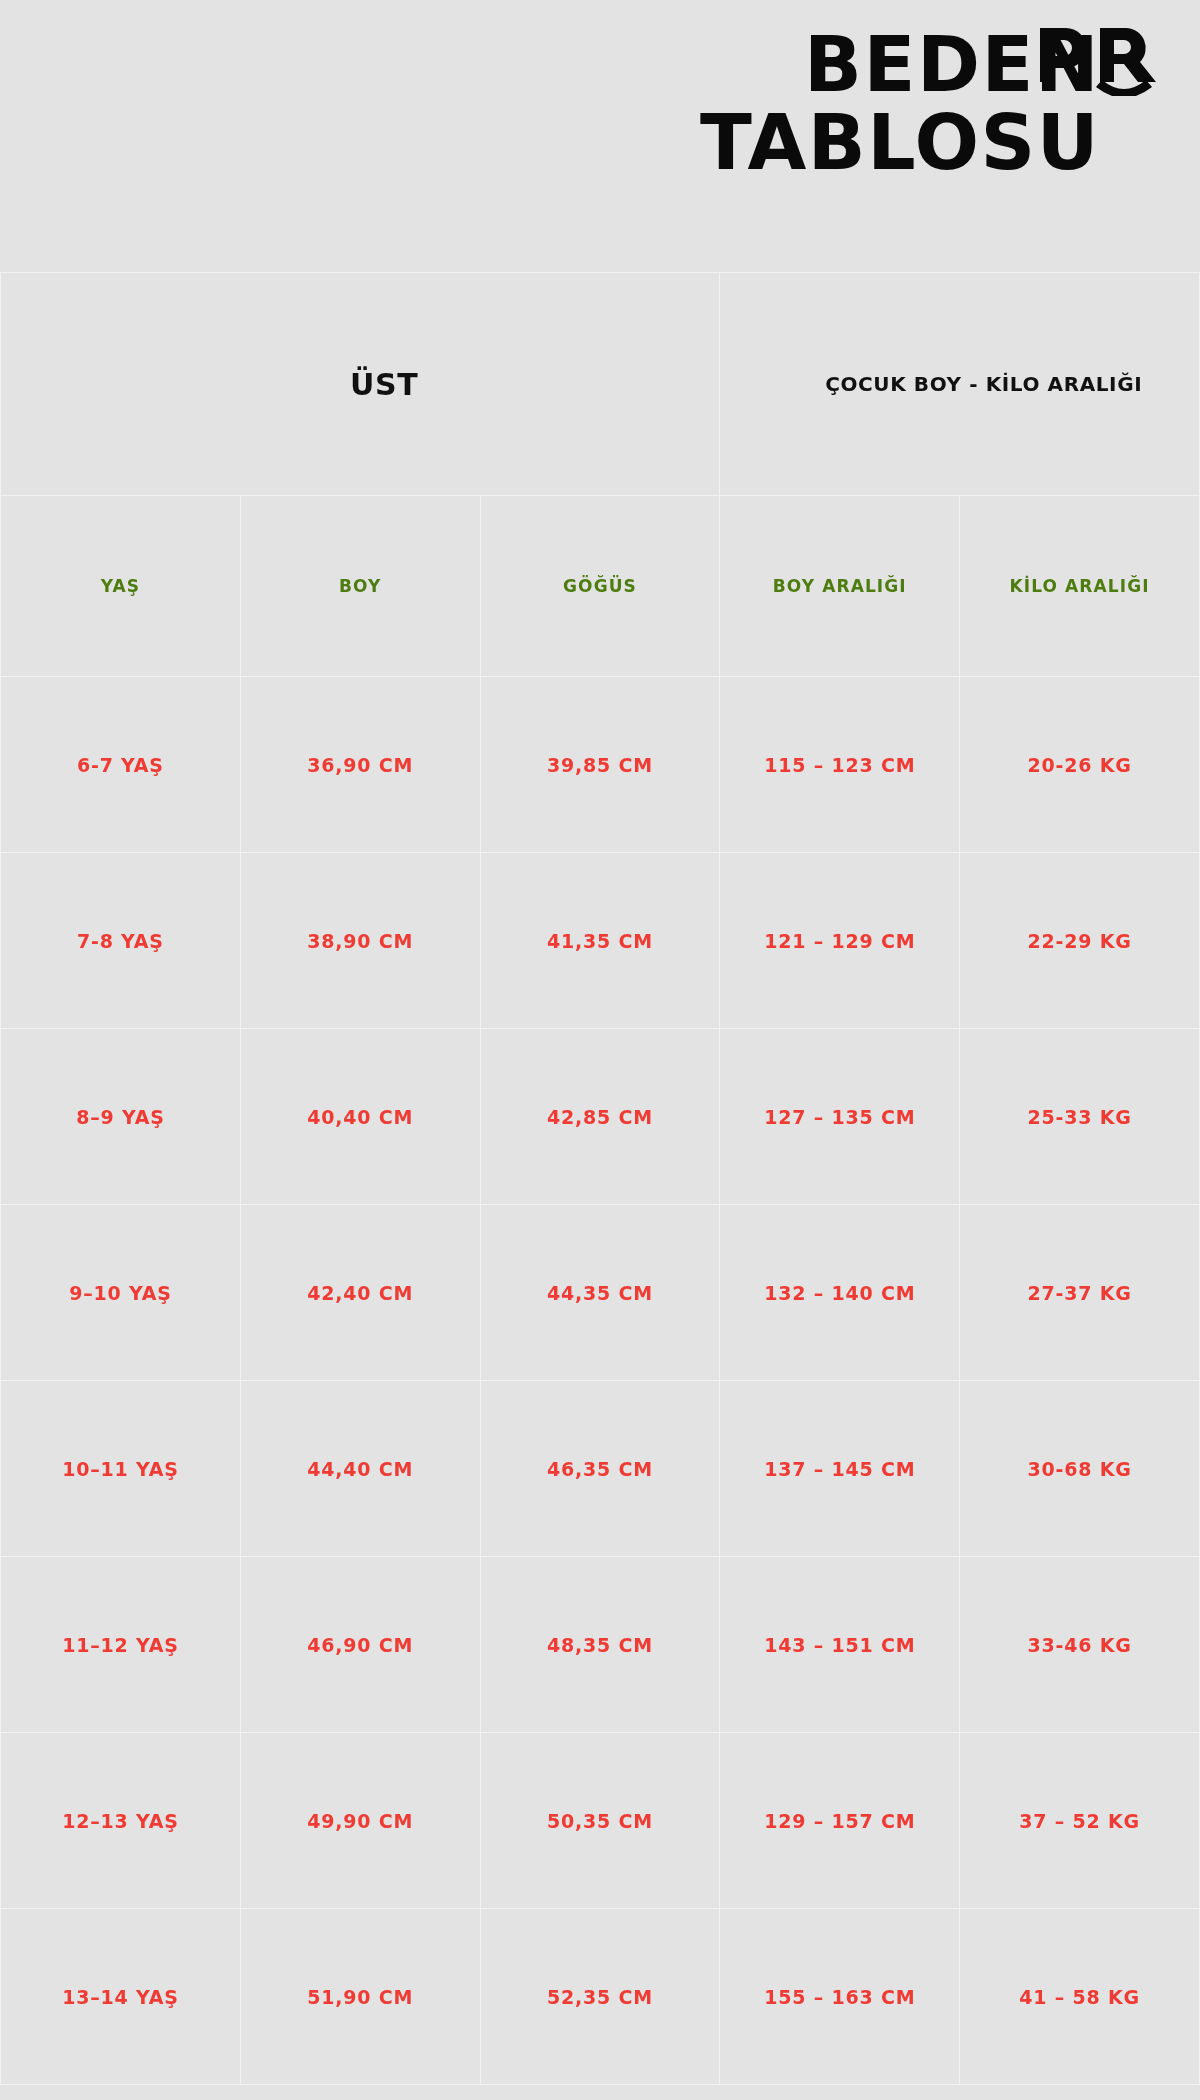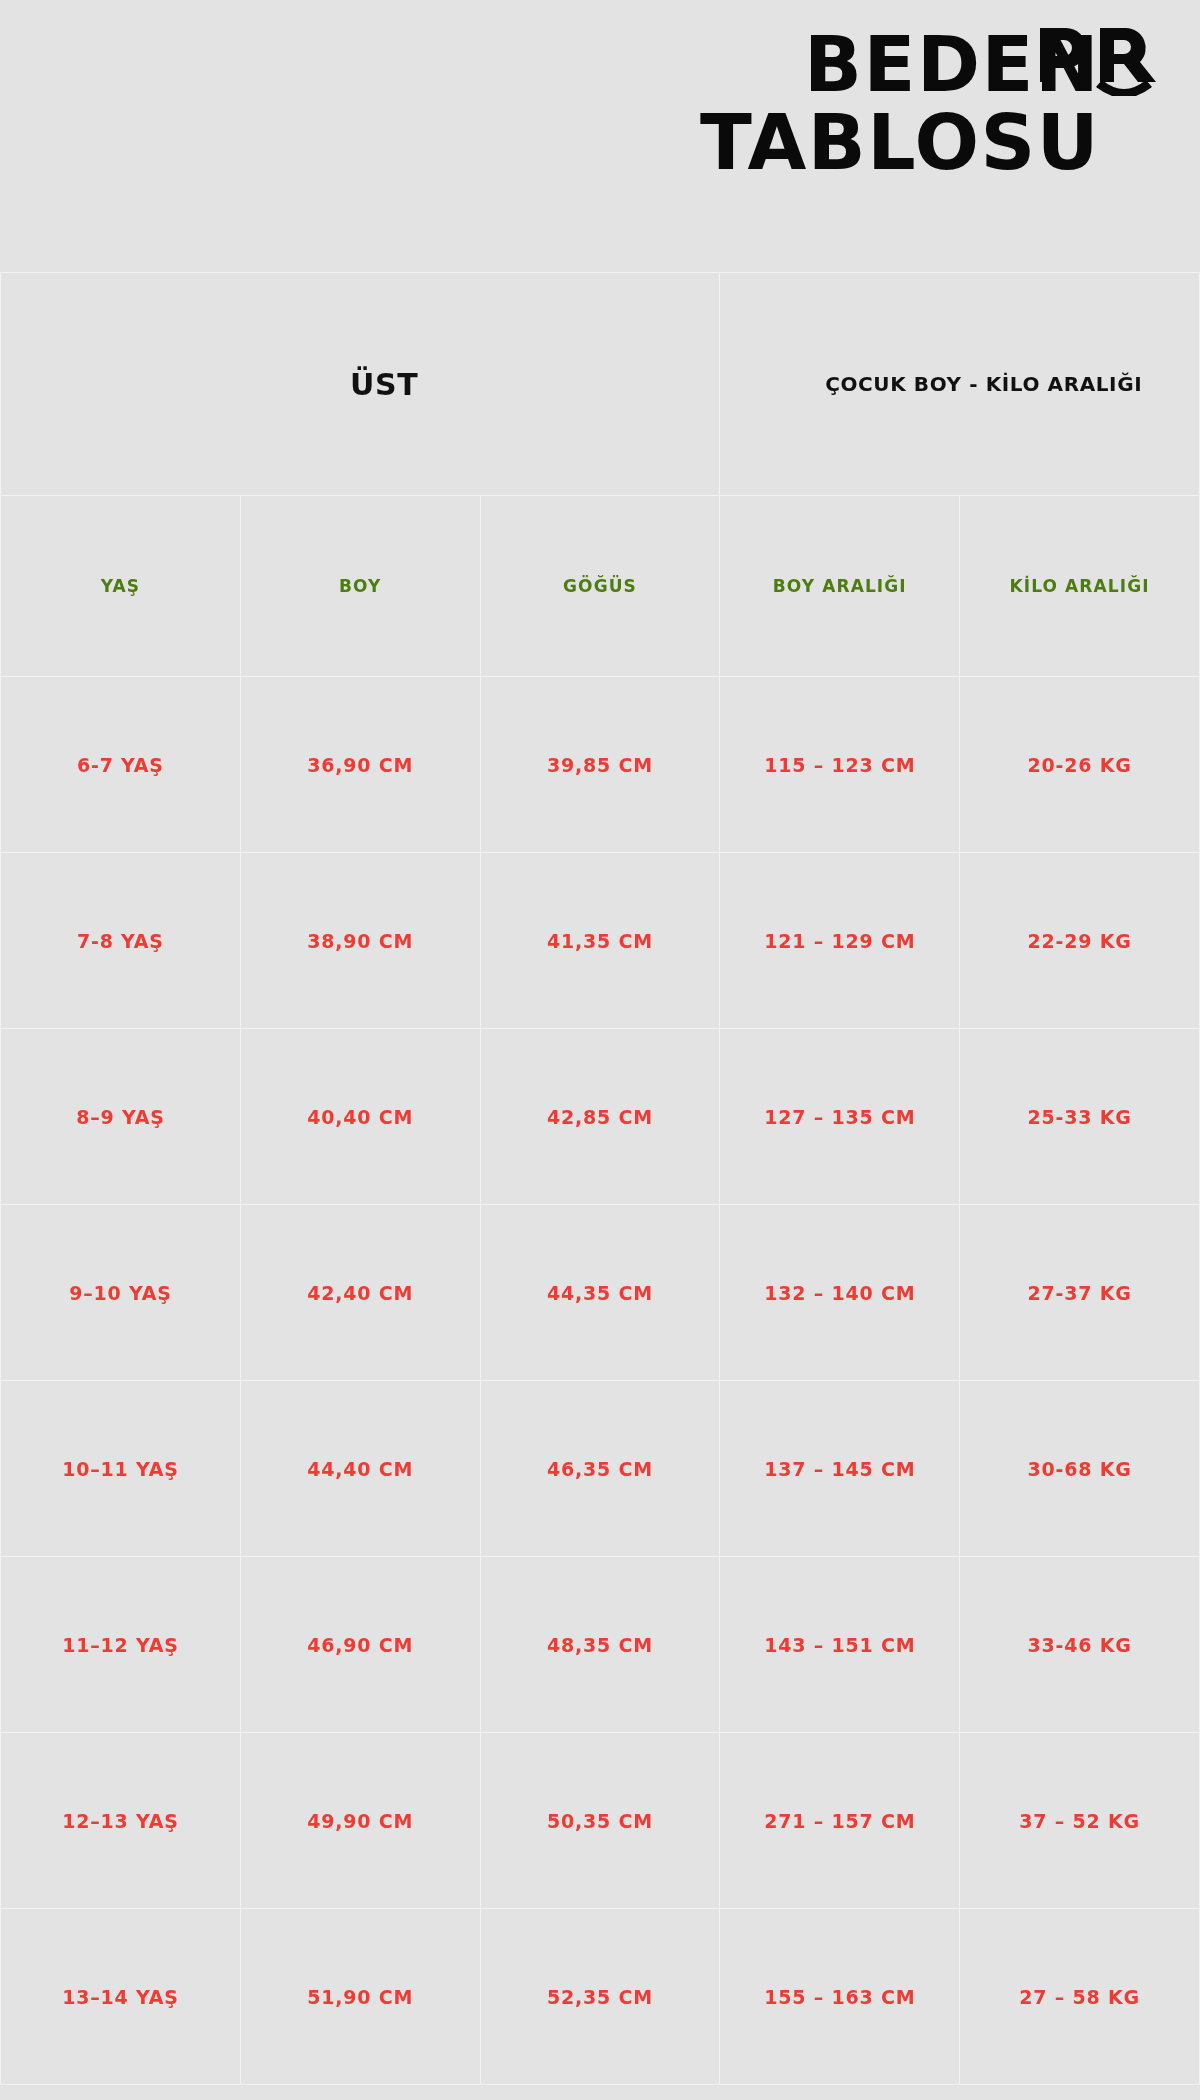--- a/index.html
+++ b/index.html
@@ -174,26 +174,26 @@
         <td>11–12 YAŞ</td>
         <td>46,90 CM</td>
         <td>48,35 CM</td>
         <td>143 – 151 CM</td>
         <td>33-46 KG</td>
       </tr>
       <tr class="data-row">
         <td>12–13 YAŞ</td>
         <td>49,90 CM</td>
         <td>50,35 CM</td>
-        <td>271 – 157 CM</td>
+        <td>129 – 157 CM</td>
         <td>37 – 52 KG</td>
       </tr>
       <tr class="data-row">
         <td>13–14 YAŞ</td>
         <td>51,90 CM</td>
         <td>52,35 CM</td>
         <td>155 – 163 CM</td>
-        <td>27 – 58 KG</td>
+        <td>41 – 58 KG</td>
       </tr>
     </tbody>
   </table>
 
 </div>
 
 </body></html>

